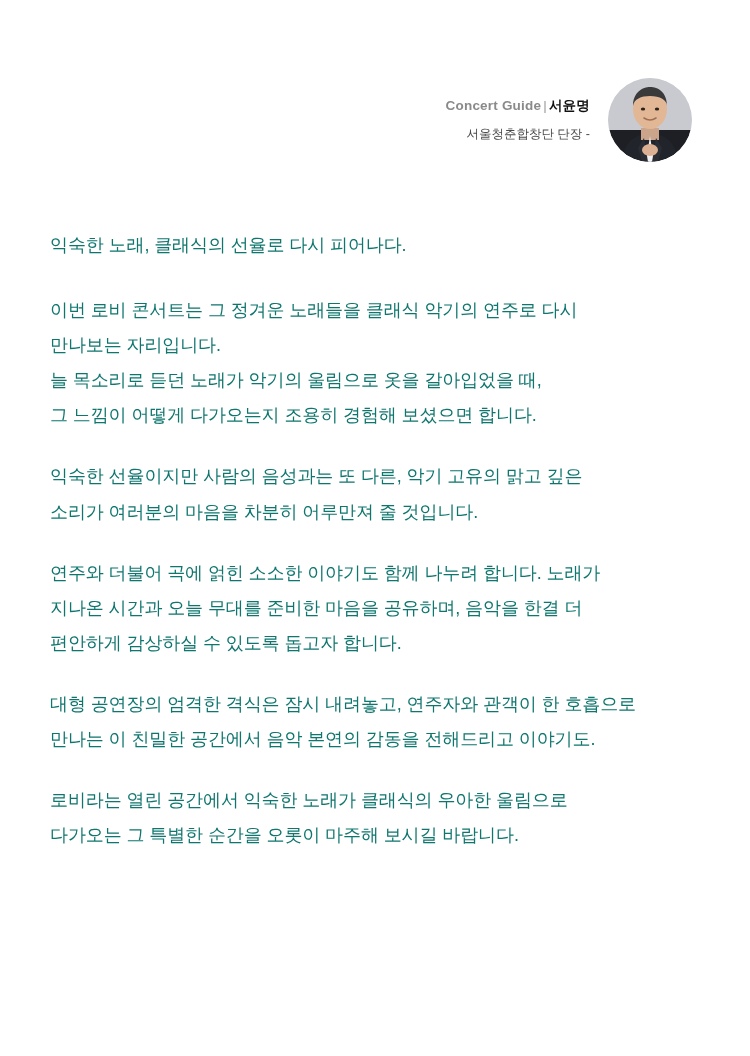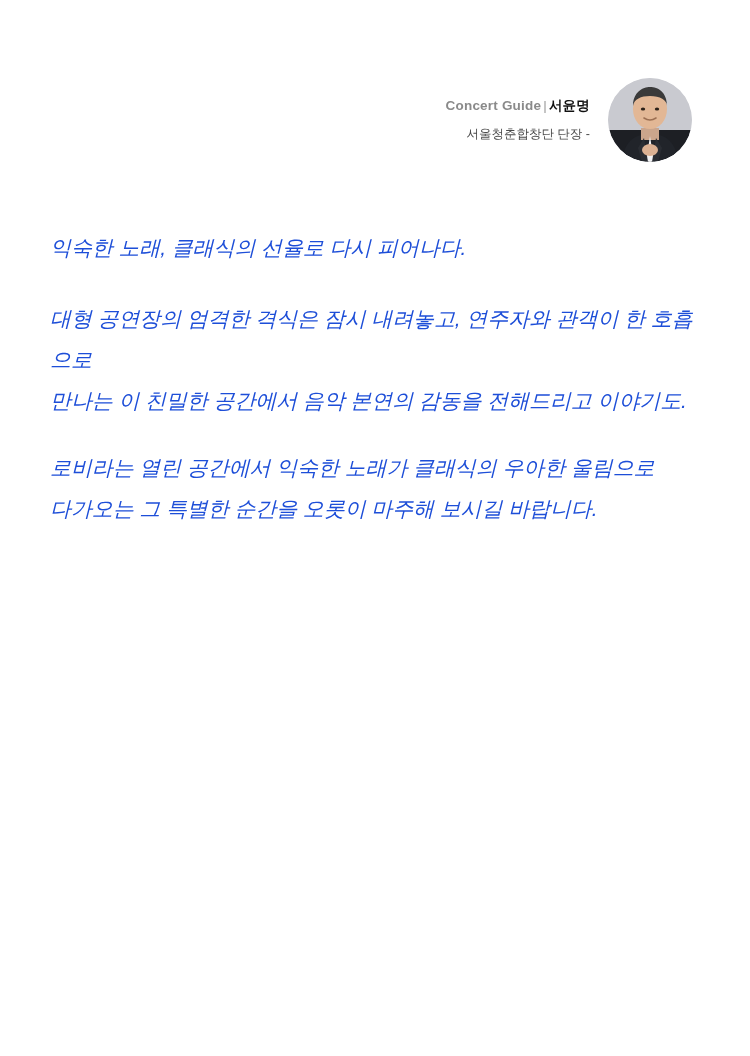--- a/index.html
+++ b/index.html
@@ -75,27 +75,26 @@
   }
 
   
   .content {
     position: absolute;
     top: 228px;
     left: 50px;
     right: 48px;
   }
   .para {
-    font-size: 21px;
+    font-size: 18px;
     line-height: 1.95;
-    color: #1d4ed8;
+    color: #0f766e;
     margin: 0 0 26px 0;
     letter-spacing: -0.1px;
     white-space: pre-line;
-    font-style: italic;
   }
   .para:last-child {
     margin-bottom: 16px;
   }
   .para.lead {
     margin-bottom: 30px;
   }
 </style>
 </head>
 <body>
@@ -131,19 +130,28 @@
           <path d="M36 60 L30 70 L34 84 L40 84 Z" fill="#2a2d33"></path>
           <path d="M48 60 L54 70 L50 84 L44 84 Z" fill="#2a2d33"></path>
           <ellipse cx="42" cy="72" rx="8" ry="6" fill="#dcb193"></ellipse>
         </g>
       </svg>
     </div>
   </div>
 
   <div class="content">
     <p class="para lead">익숙한 노래, 클래식의 선율로 다시 피어나다.</p>
+    <p class="para">이번 로비 콘서트는 그 정겨운 노래들을 클래식 악기의 연주로 다시
+만나보는 자리입니다.
+늘 목소리로 듣던 노래가 악기의 울림으로 옷을 갈아입었을 때,
+그 느낌이 어떻게 다가오는지 조용히 경험해 보셨으면 합니다.</p>
+    <p class="para">익숙한 선율이지만 사람의 음성과는 또 다른, 악기 고유의 맑고 깊은
+소리가 여러분의 마음을 차분히 어루만져 줄 것입니다.</p>
+    <p class="para">연주와 더불어 곡에 얽힌 소소한 이야기도 함께 나누려 합니다. 노래가
+지나온 시간과 오늘 무대를 준비한 마음을 공유하며, 음악을 한결 더
+편안하게 감상하실 수 있도록 돕고자 합니다.</p>
     <p class="para">대형 공연장의 엄격한 격식은 잠시 내려놓고, 연주자와 관객이 한 호흡으로
 만나는 이 친밀한 공간에서 음악 본연의 감동을 전해드리고 이야기도.</p>
     <p class="para">로비라는 열린 공간에서 익숙한 노래가 클래식의 우아한 울림으로
 다가오는 그 특별한 순간을 오롯이 마주해 보시길 바랍니다.</p>
   </div>
 
 </div>
 
 </body></html>

